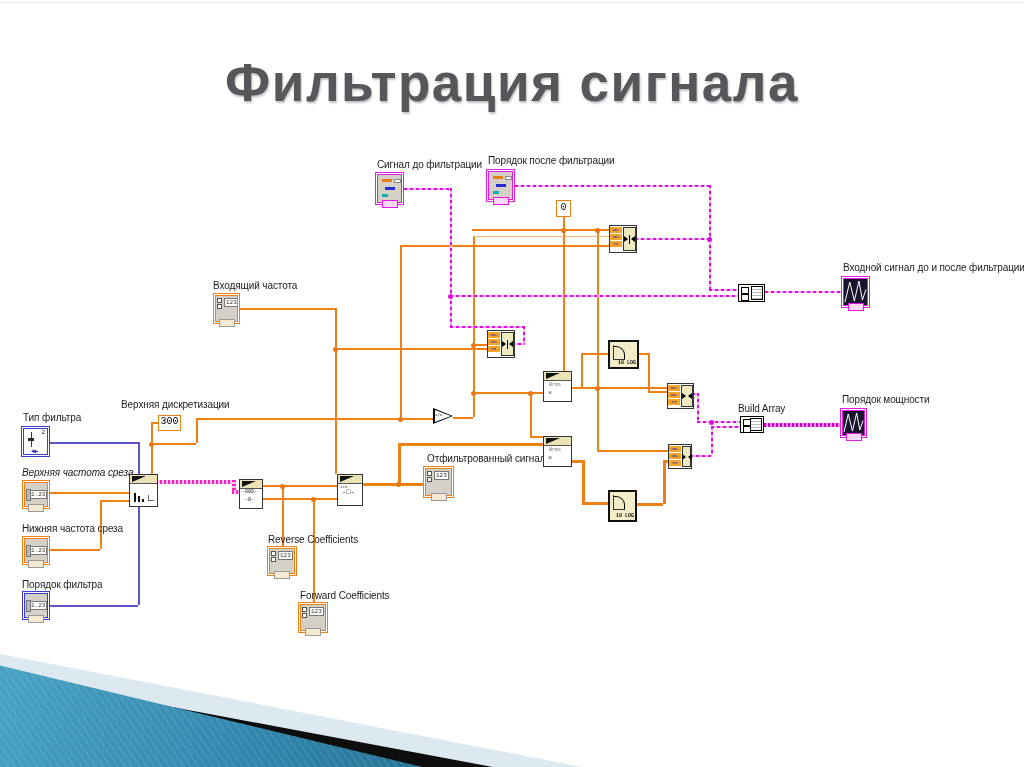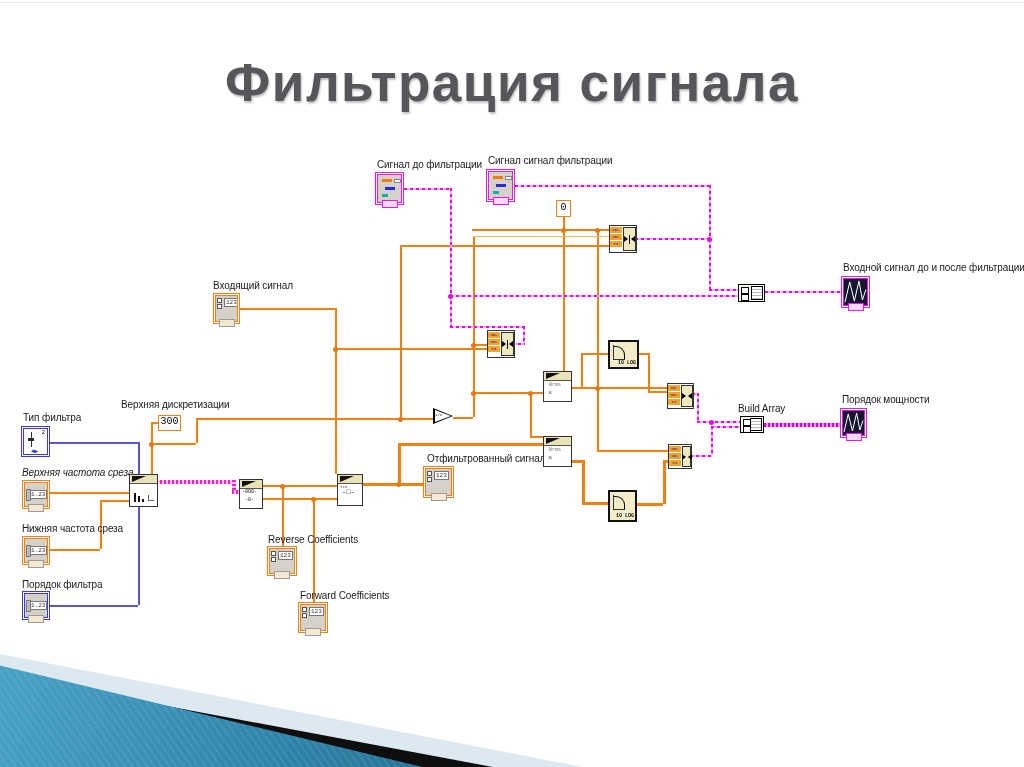--- a/index.html
+++ b/index.html
@@ -175,21 +175,21 @@
     <div class="node c-m" style="left: 375px; top: 172px; width: 29px; height: 33px;">
       <div class="ob"></div>
       <div class="ib body-gray">
         <span class="bar" style="left: 4px; top: 4px; background: rgb(232, 126, 16);"></span>
         <span class="bar" style="left: 16px; top: 4px; width: 5px; background: rgb(250, 250, 250); border: 1px solid rgb(136, 136, 136); height: 2px;"></span>
         <span class="bar" style="left: 7px; top: 12px; background: rgb(42, 42, 212);"></span>
         <span class="bar" style="left: 4px; top: 19px; width: 6px; background: rgb(20, 176, 176);"></span>
       </div>
       <div class="tag"></div>
     </div>
-    <div class="lbl" style="left: 488px; top: 155px;">Сигнал сигнал фильтрации</div>
+    <div class="lbl" style="left: 488px; top: 155px;">Порядок после фильтрации</div>
     <div class="node c-m" style="left: 486px; top: 169px; width: 29px; height: 33px;">
       <div class="ob"></div>
       <div class="ib body-gray">
         <span class="bar" style="left: 4px; top: 4px; background: rgb(232, 126, 16);"></span>
         <span class="bar" style="left: 16px; top: 4px; width: 5px; background: rgb(250, 250, 250); border: 1px solid rgb(136, 136, 136); height: 2px;"></span>
         <span class="bar" style="left: 7px; top: 12px; background: rgb(42, 42, 212);"></span>
         <span class="bar" style="left: 4px; top: 19px; width: 6px; background: rgb(20, 176, 176);"></span>
       </div>
       <div class="tag"></div>
     </div>
@@ -215,21 +215,21 @@
     <div class="lbl" style="left: 843px; top: 262px;">Входной сигнал до и после фильтрации</div>
     <div class="node c-m" style="left: 841px; top: 276px; width: 29px; height: 32px;">
       <div class="ob"></div>
       <div class="ib body-dark">
         <svg class="scope" width="23" height="26">
           <polyline points="1,23 5.75,3 10.35,22 14.950000000000001,2 18.400000000000002,21 22,10.4" fill="none" stroke="#fff" stroke-width="1"></polyline>
         </svg>
       </div>
       <div class="tag"></div>
     </div>
-    <div class="lbl" style="left: 213px; top: 280px;">Входящий сигнал</div>
+    <div class="lbl" style="left: 213px; top: 280px;">Входящий частота</div>
     <div class="node c-o" style="left: 213px; top: 293px; width: 27px; height: 31px;">
       <div class="ob"></div>
       <div class="ib body-gray">
         <div class="acol">
           <div class="acell"></div>
           <div class="acell"></div>
         </div>
         <span class="mini123">123</span>
       </div>
       <div class="tag"></div>

